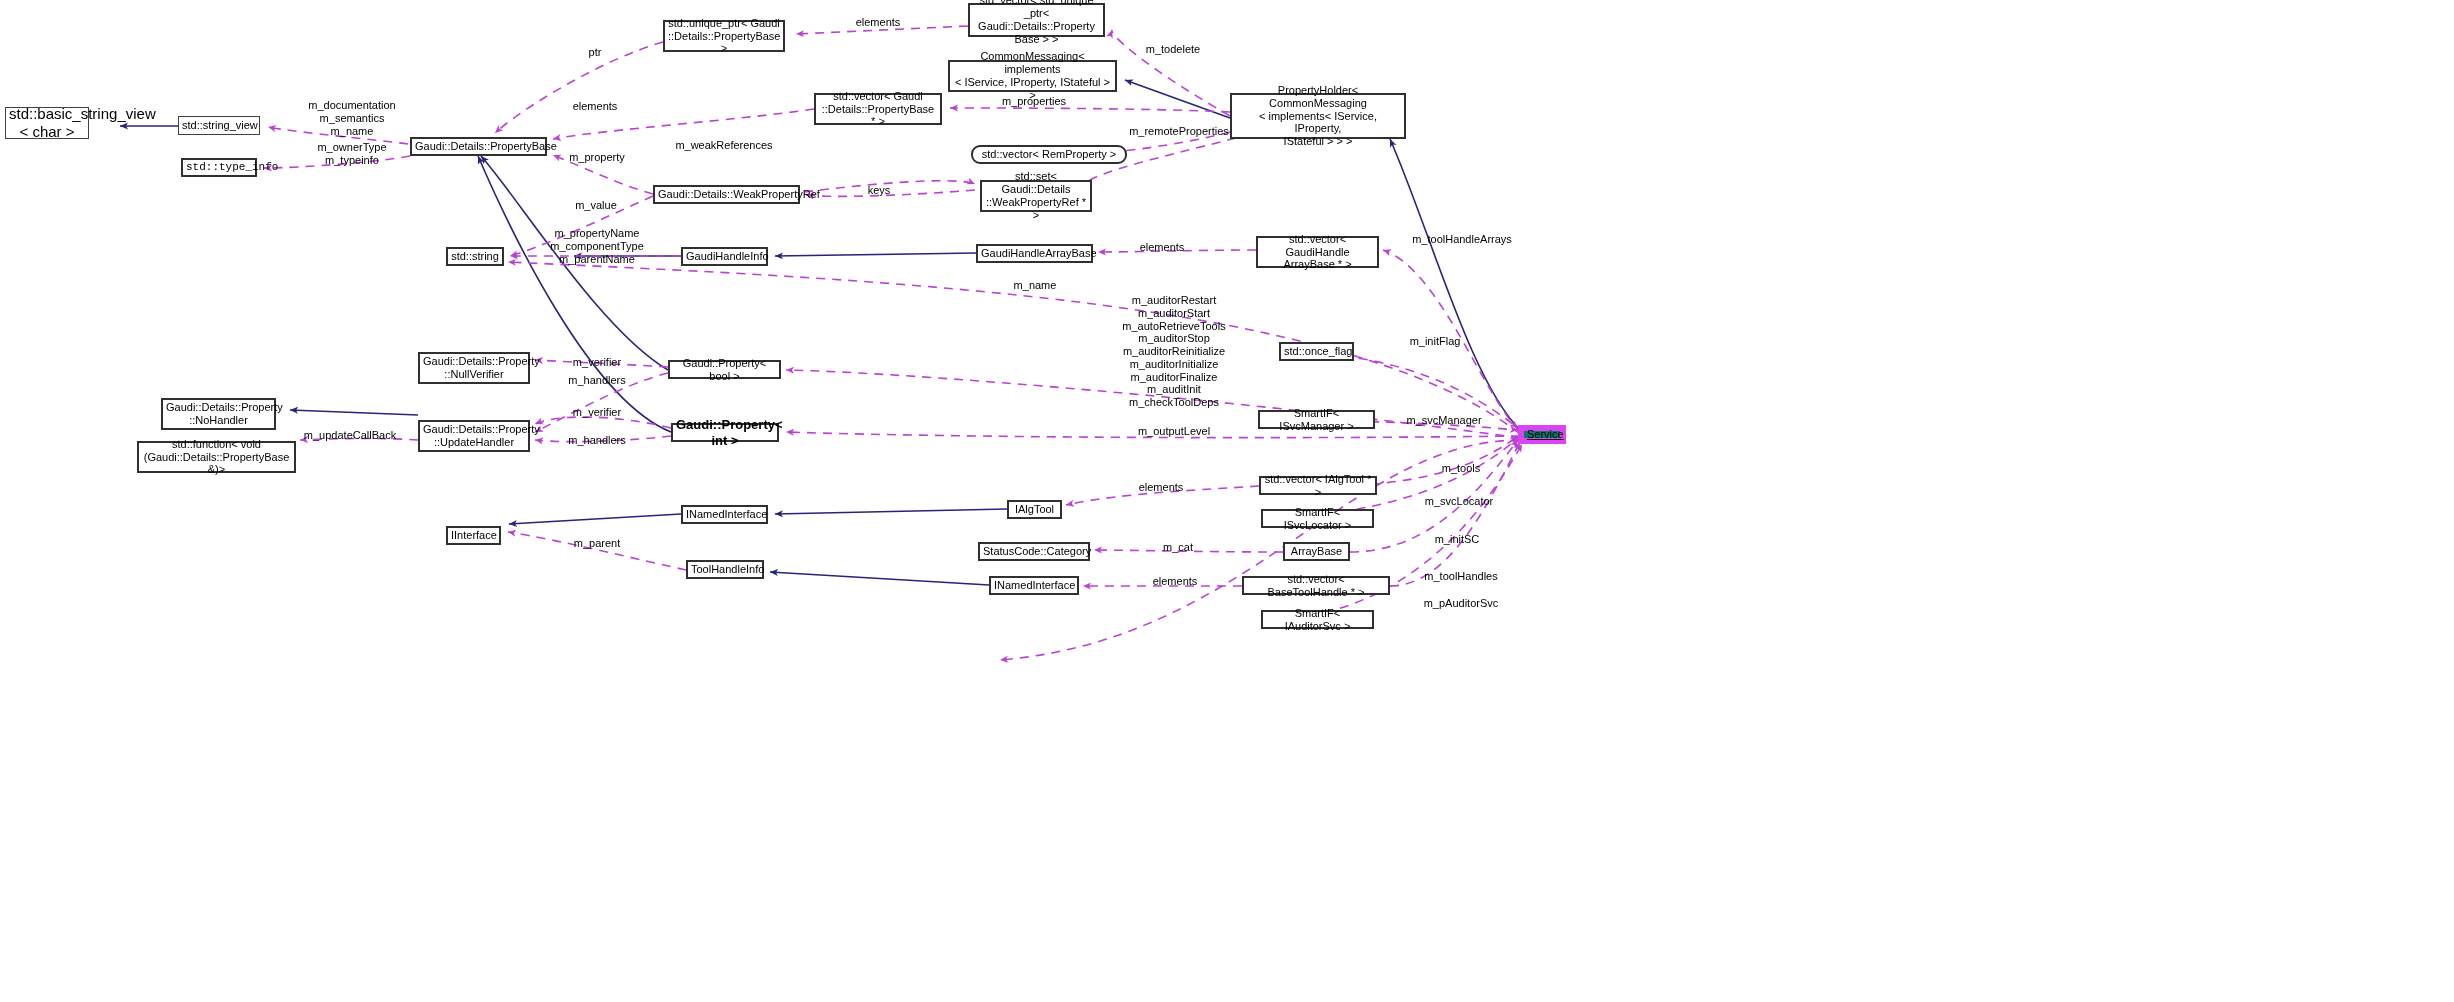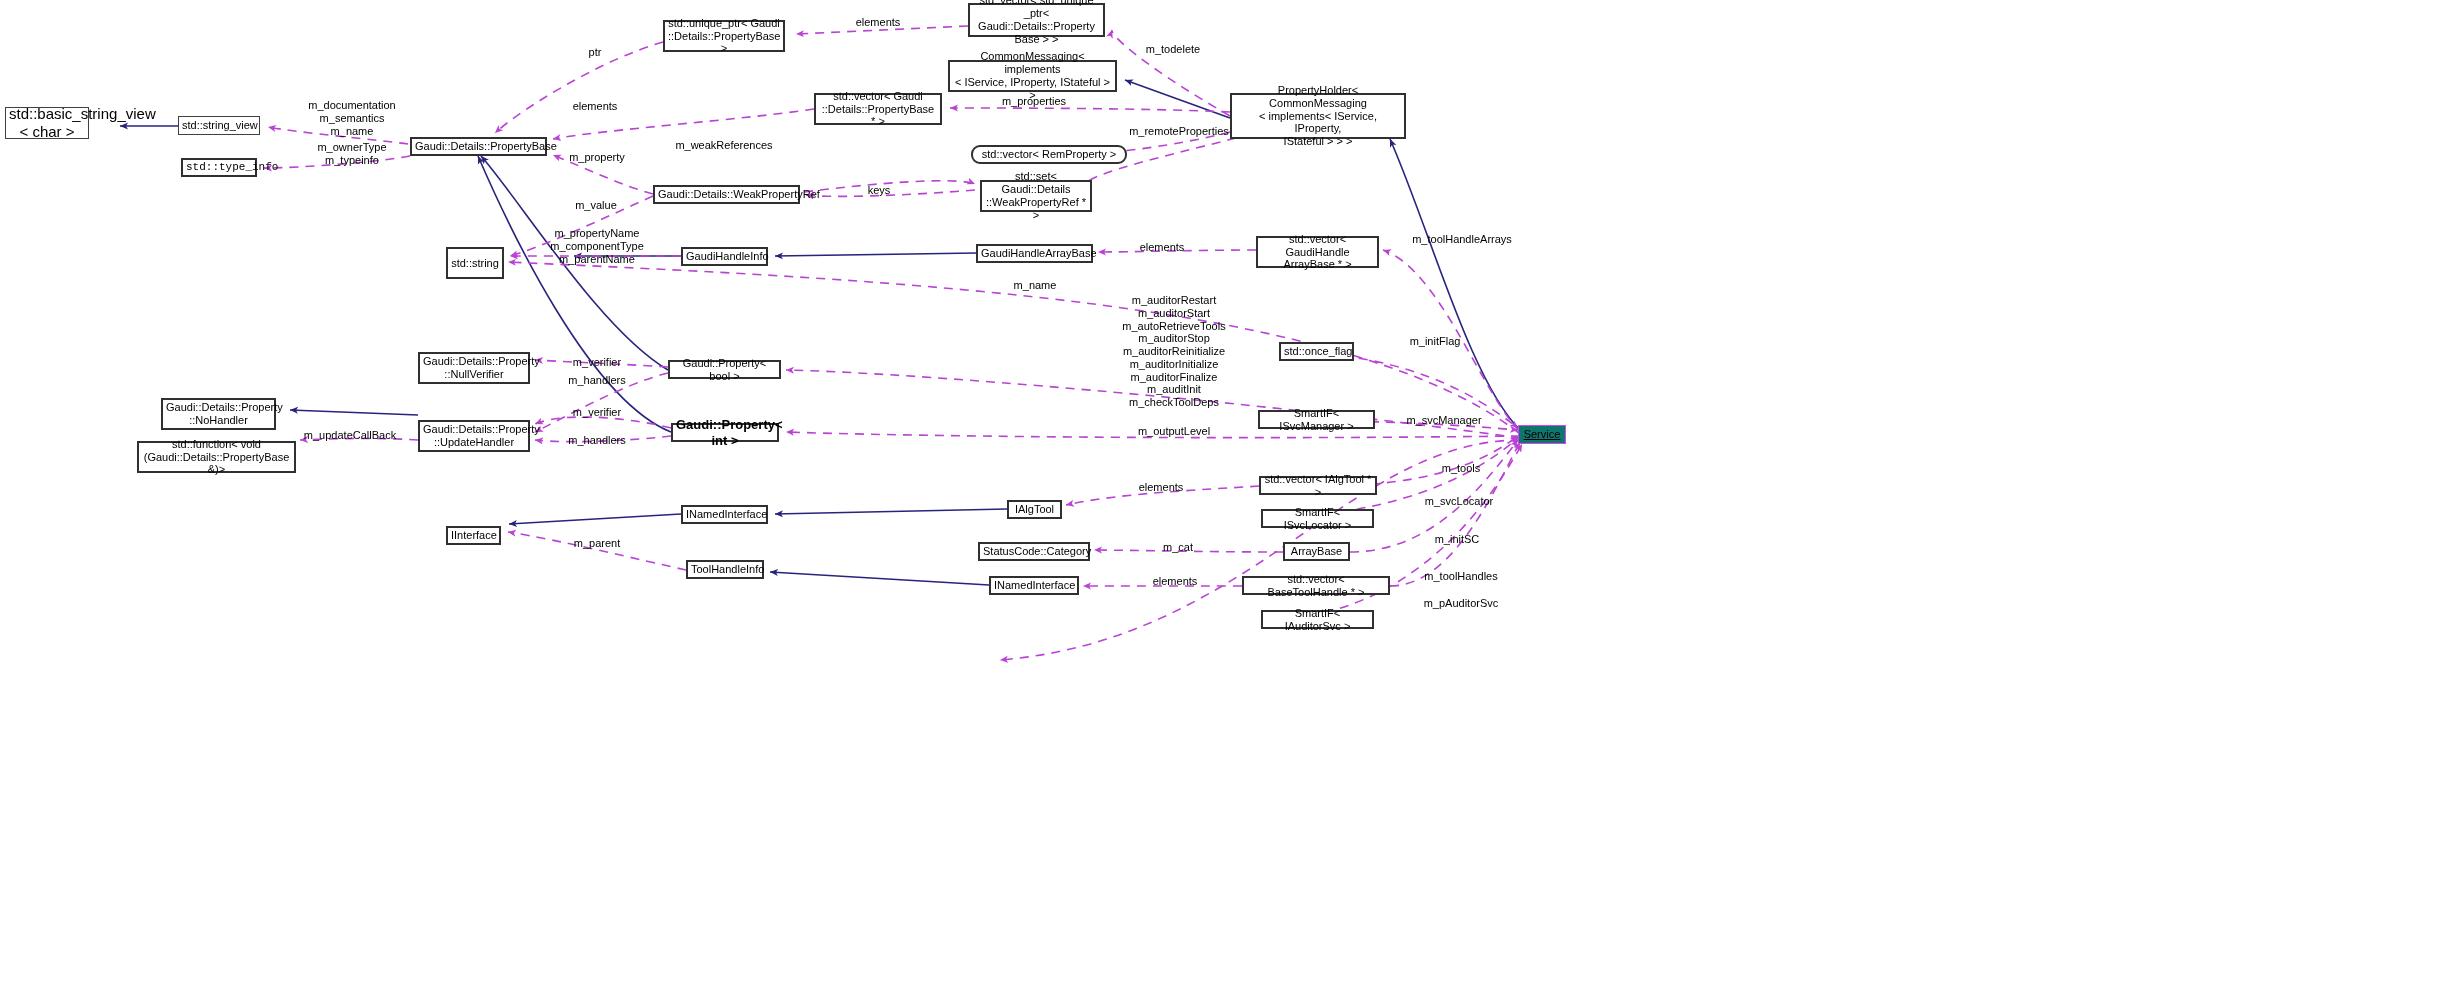--- a/index.html
+++ b/index.html
@@ -3,21 +3,21 @@
 <meta charset="utf-8">
 <style>
   html,body{margin:0;padding:0;background:#ffffff;}
   body{font-family:"Liberation Sans",sans-serif;}
   #canvas{position:relative;width:2454px;height:1002px;background:#fff;overflow:hidden;}
   svg.edges{position:absolute;left:0;top:0;width:2454px;height:1002px;pointer-events:none;}
   .node{position:absolute;box-sizing:border-box;background:#fff;border:1px solid #404040;
         display:flex;align-items:center;justify-content:center;text-align:center;
         color:#000;line-height:1.18;padding:1px 3px;}
   .node.bold{border:2px solid #303030;}
-  .node.hl{background:#0f766e;border:1px solid #d946ef;text-decoration:underline;}
+  .node.hl{background:#0f766e;border:6px solid #d946ef;text-decoration:underline;}
   .node .t{display:block;width:100%;white-space:pre-line;}
   .elabel{position:absolute;color:#000;white-space:pre-line;text-align:center;
           line-height:1.16;transform:translate(-50%,-50%);}
 </style>
 </head>
 <body>
 
 <div id="canvas">
 
   <svg class="edges" viewBox="0 0 2454 1002" xmlns="http://www.w3.org/2000/svg">
@@ -123,21 +123,21 @@
       <div class="node bold" style="left: 971px; top: 145px; width: 156px; height: 19px; font-size: 11px; border-radius: 9px;">
         <span class="t">std::vector&lt; RemProperty &gt;</span>
       </div>
       <div class="node bold" style="left: 653px; top: 185px; width: 147px; height: 19px; font-size: 11px;">
         <span class="t">Gaudi::Details::WeakPropertyRef</span>
       </div>
       <div class="node bold" style="left: 980px; top: 180px; width: 112px; height: 32px; font-size: 11px;">
         <span class="t">std::set&lt; Gaudi::Details
 ::WeakPropertyRef * &gt;</span>
       </div>
-      <div class="node bold" style="left: 446px; top: 247px; width: 58px; height: 32px; font-size: 11px;">
+      <div class="node bold" style="left: 446px; top: 247px; width: 58px; height: 19px; font-size: 11px;">
         <span class="t">std::string</span>
       </div>
       <div class="node bold" style="left: 681px; top: 247px; width: 87px; height: 19px; font-size: 11px;">
         <span class="t">GaudiHandleInfo</span>
       </div>
       <div class="node bold" style="left: 976px; top: 244px; width: 117px; height: 19px; font-size: 11px;">
         <span class="t">GaudiHandleArrayBase</span>
       </div>
       <div class="node bold" style="left: 1256px; top: 236px; width: 123px; height: 32px; font-size: 11px;">
         <span class="t">std::vector&lt; GaudiHandle

